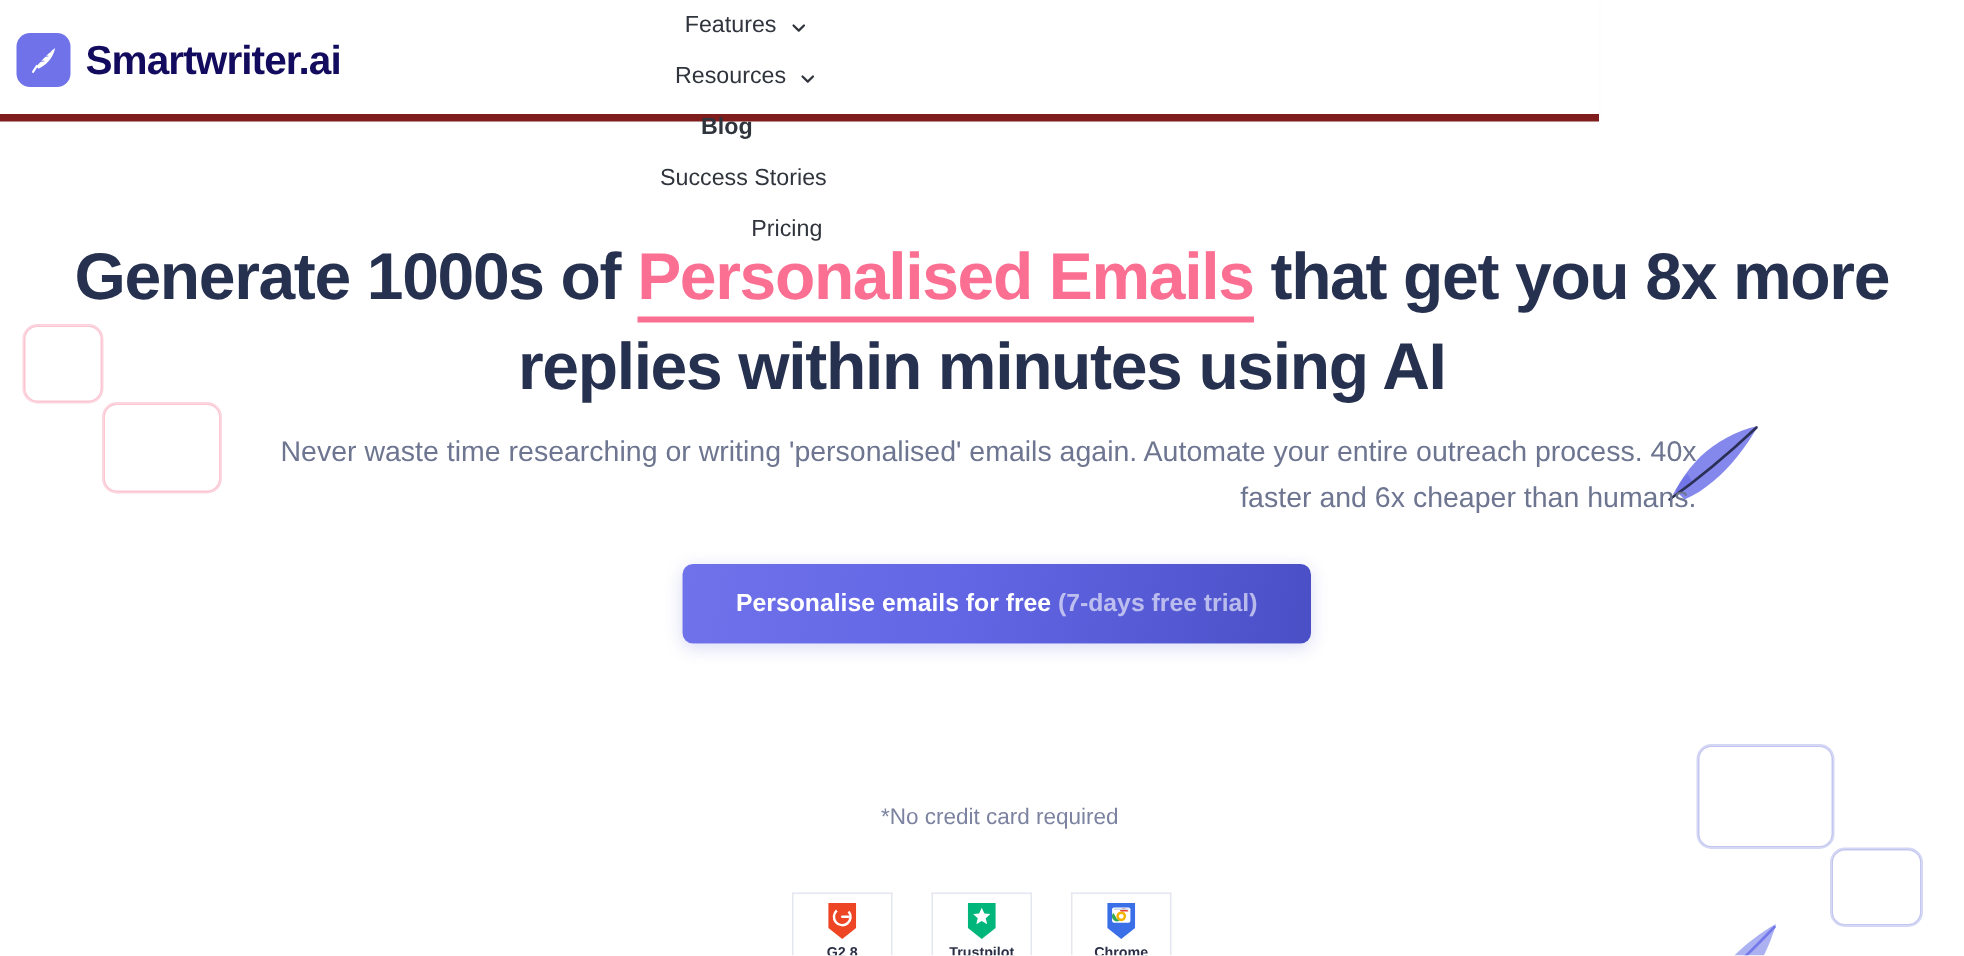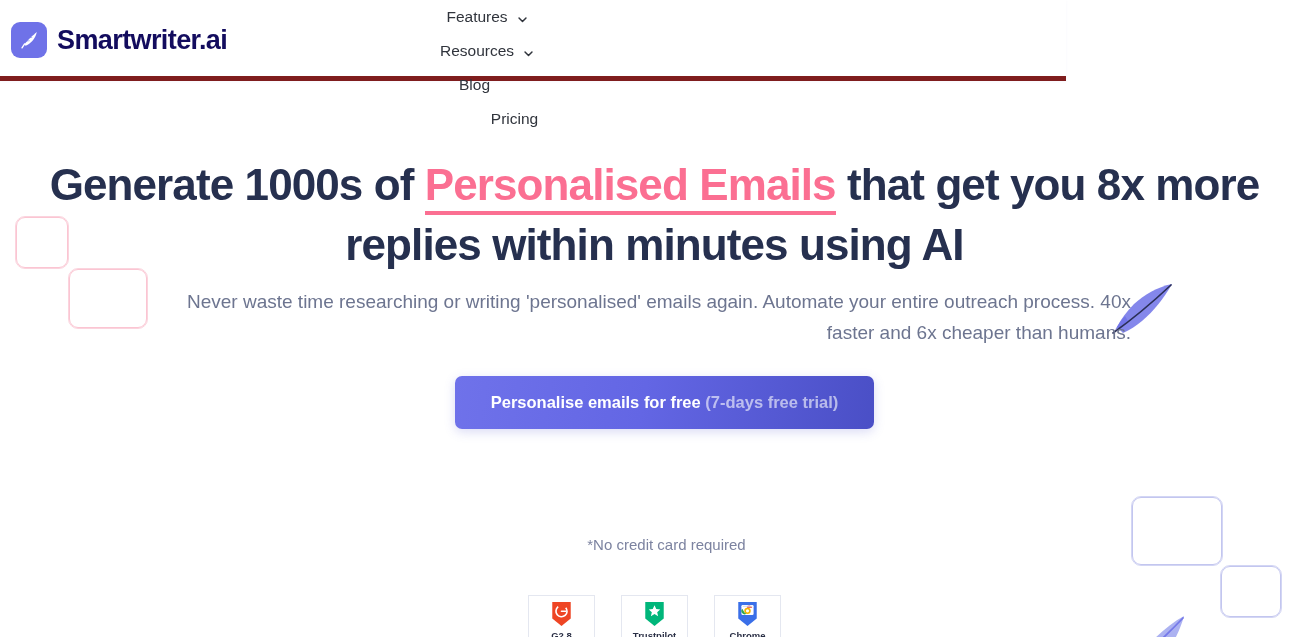--- a/index.html
+++ b/index.html
@@ -36,21 +36,21 @@
   }
 
   .nav { position: absolute; left: 440px; top: 0; height: 81px; display: flex; align-items: center; flex-direction: column; }
   .nav-item {
     display: flex; align-items: center; gap: 9px;
     font-size: 15.5px; color: #30343c; white-space: nowrap;
     cursor: pointer; padding: 8px 0;
   }
   .nav-gap-1 { margin-right: 55px; }
   .nav-gap-2 { margin-right: 55px; justify-content: flex-end; }
-  .nav-gap-3 { margin-right: 80px; }
+  .nav-gap-3 { margin-right: 80px; font-weight: bold; }
   .nav-gap-4 { margin-right: 58px; }
   .chev { display: inline-block; width: 11px; height: 11px; position: relative; top: -1px; }
 
   
   .hero { position: absolute; top: 92px; left: 0; width: 1309px; height: 556px; }
 
   .headline {
     position: absolute; top: 63px; left: 0; width: 1309px;
     text-align: center;
     font-size: 44px; line-height: 60px; font-weight: 700;
@@ -158,20 +158,23 @@
           <svg width="11" height="11" viewBox="0 0 12 12" fill="none">
             <path d="M2.2 4.3 6 8.1l3.8-3.8" stroke="#30343c" stroke-width="1.6" stroke-linecap="round" stroke-linejoin="round"></path>
           </svg>
         </span>
       </div>
 
       <div class="nav-item nav-gap-3">
         <span>Blog</span>
       </div>
 
+      <div class="nav-item nav-gap-4">
+        <span>Success Stories</span>
+      </div>
 
       <div class="nav-item">
         <span>Pricing</span>
       </div>
 
     </nav>
   </div>
 
   <div class="hero">
 

